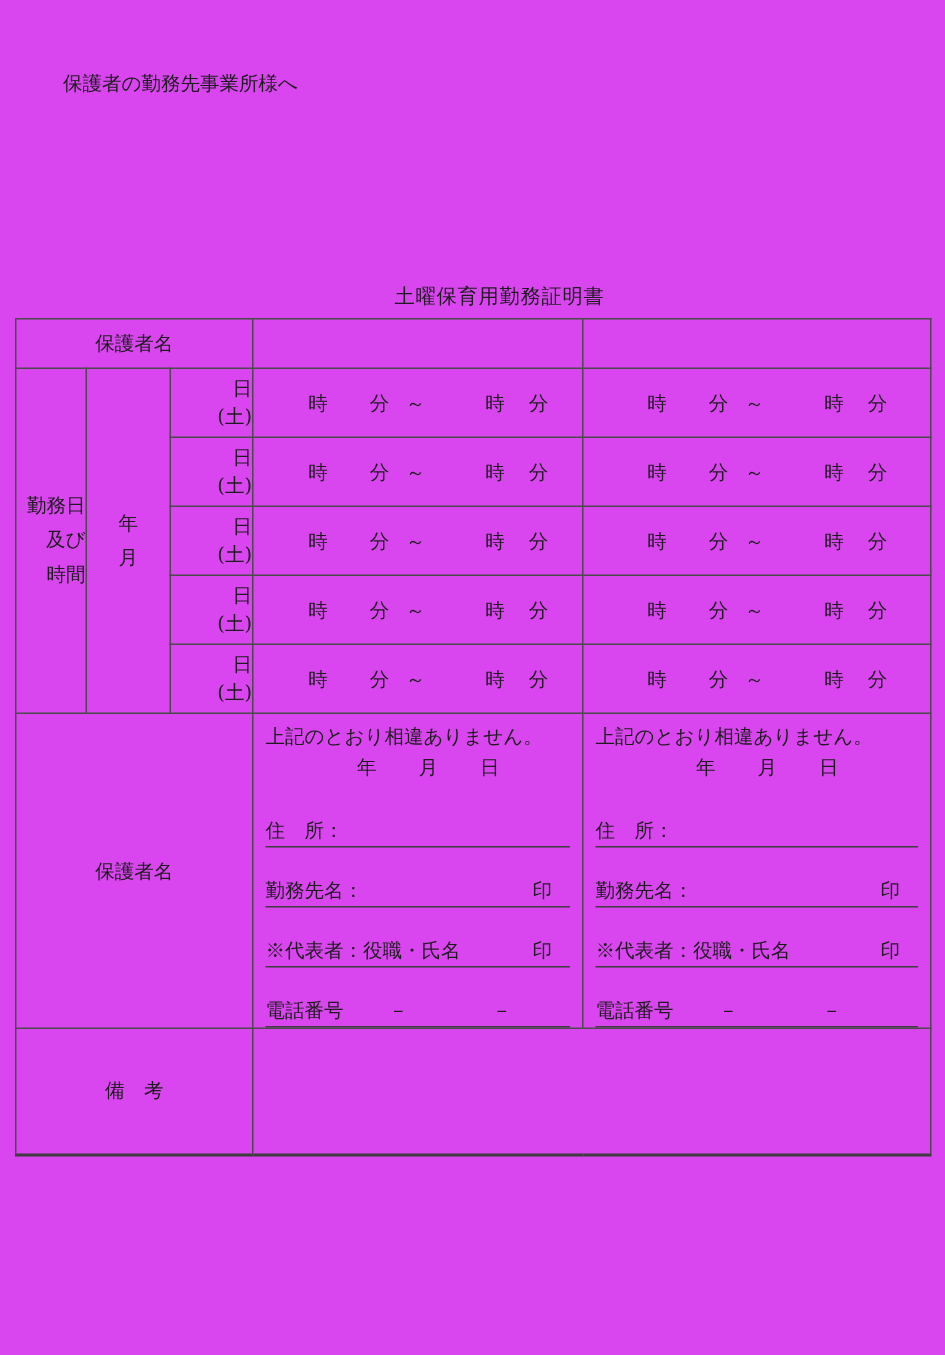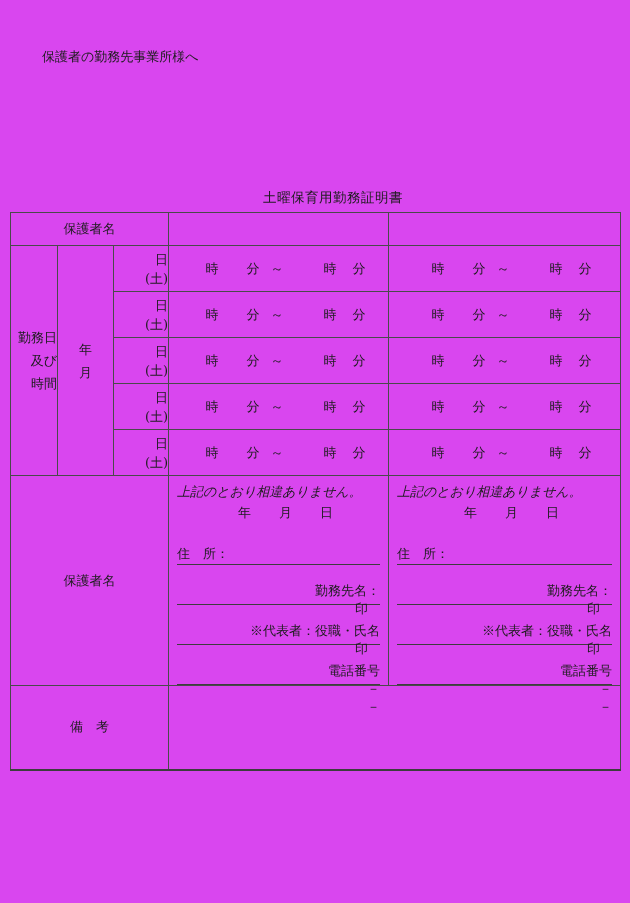--- a/index.html
+++ b/index.html
@@ -42,26 +42,26 @@
 
   td.time{vertical-align:middle;}
   .time-inner{display:flex;justify-content:center;align-items:center;padding-left:14px;}
   .time-inner .tm1{margin-left:28px;}
   .time-inner .tt{margin-left:11px;}
   .time-inner .th2{margin-left:40px;}
   .time-inner .tm2{margin-left:16px;}
 
   td.cert{vertical-align:top;}
   .cert-block{padding:6px 8px 0 8px;}
-  .cert-statement{line-height:19px;font-style:italic;}
+  .cert-statement{line-height:19px;}
   .cert-date{display:flex;justify-content:center;gap:28px;line-height:19px;margin-top:2px;padding-left:14px;}
   .u-row{display:flex;align-items:flex-end;justify-content:space-between;
     border-bottom:1px solid #3d3d3d;height:21px;padding-bottom:1px;}
   .u-row.addr{margin-top:20px;}
-  .u-row + .u-row{margin-top:17px;flex-direction:column;}
+  .u-row + .u-row{margin-top:17px;}
   .u-row .seal{padding-right:12px;}
   .u-row.phone{justify-content:flex-start;}
   .u-row.phone .dash1{margin-left:30px;}
   .u-row.phone .dash2{margin-left:56px;}
 
   
   .notes{position:absolute;top:764px;left:35px;width:557px;font-size:13px;}
   .note{margin:0;line-height:23.5px;padding-left:20px;text-indent:-20px;text-align:justify;}
 </style>
 </head>

